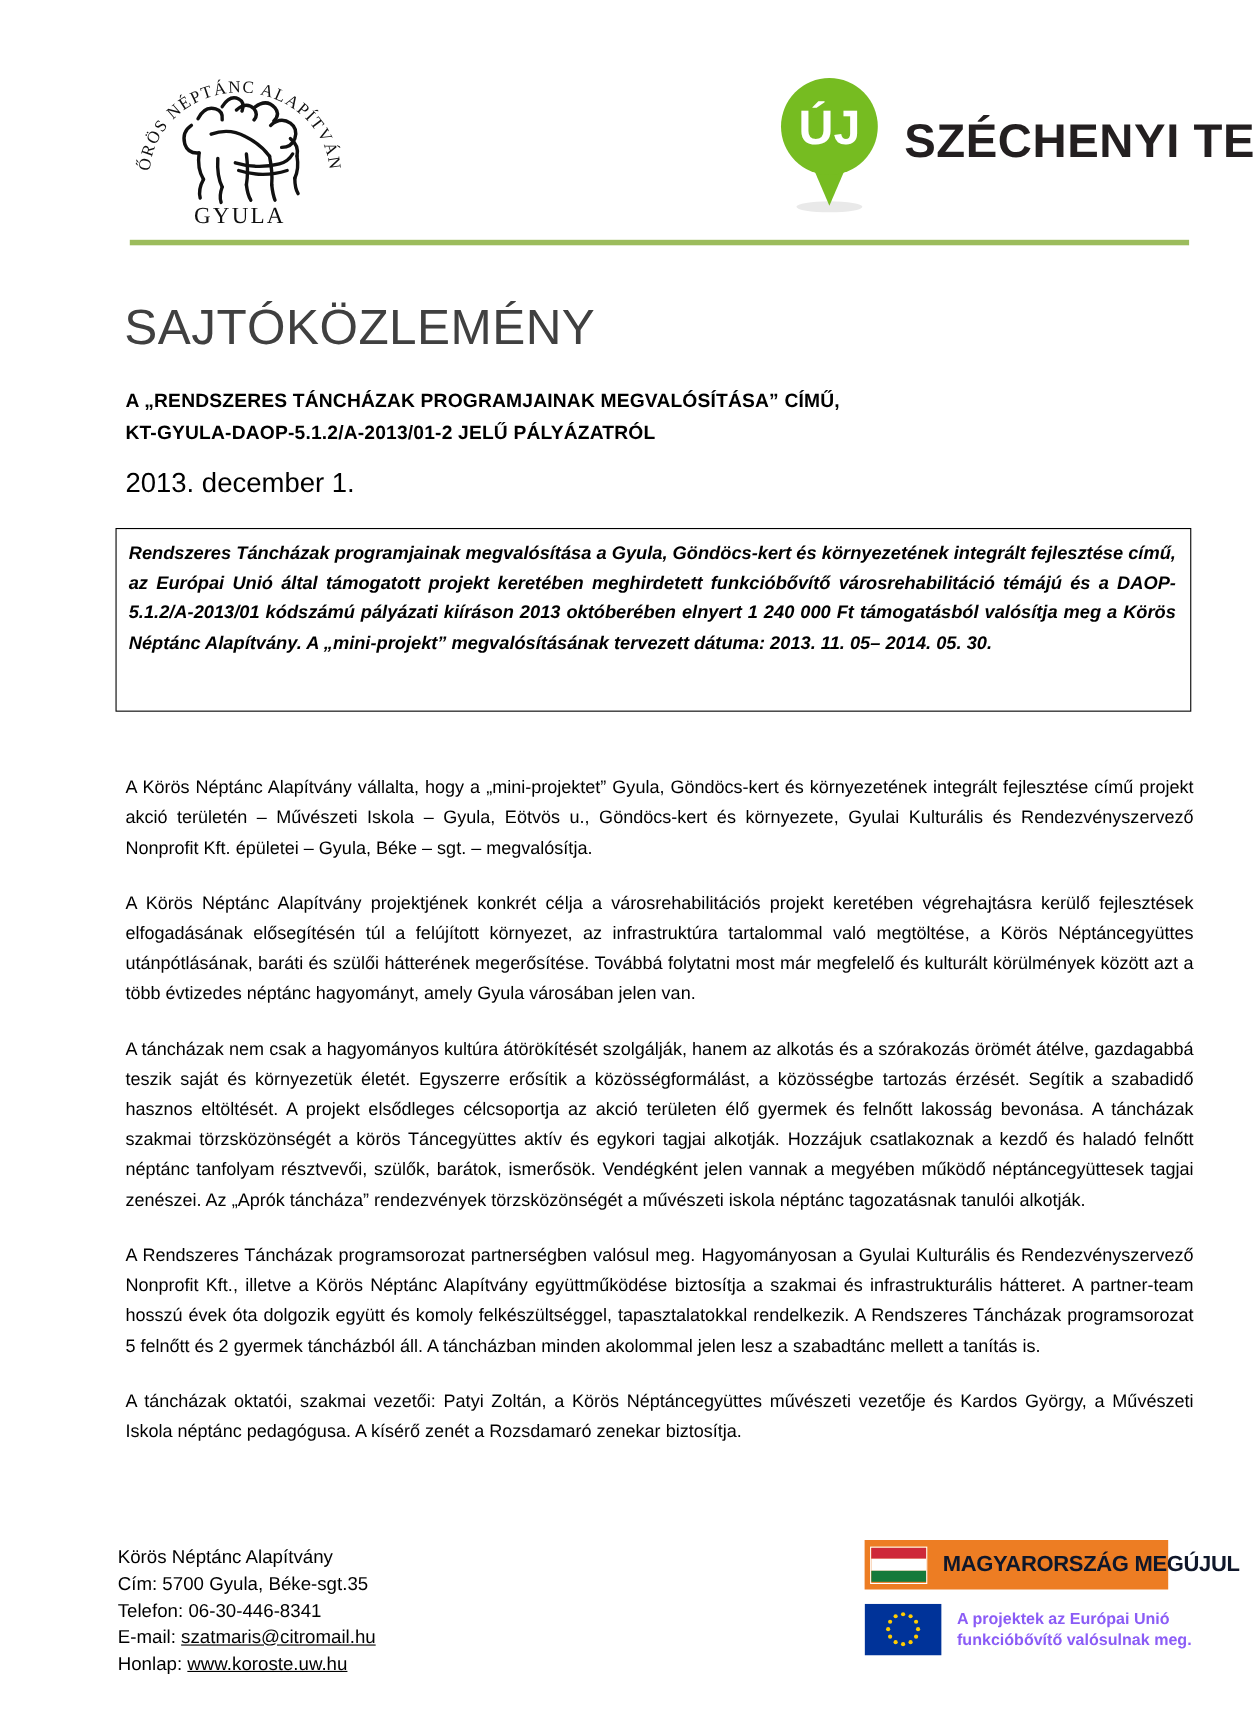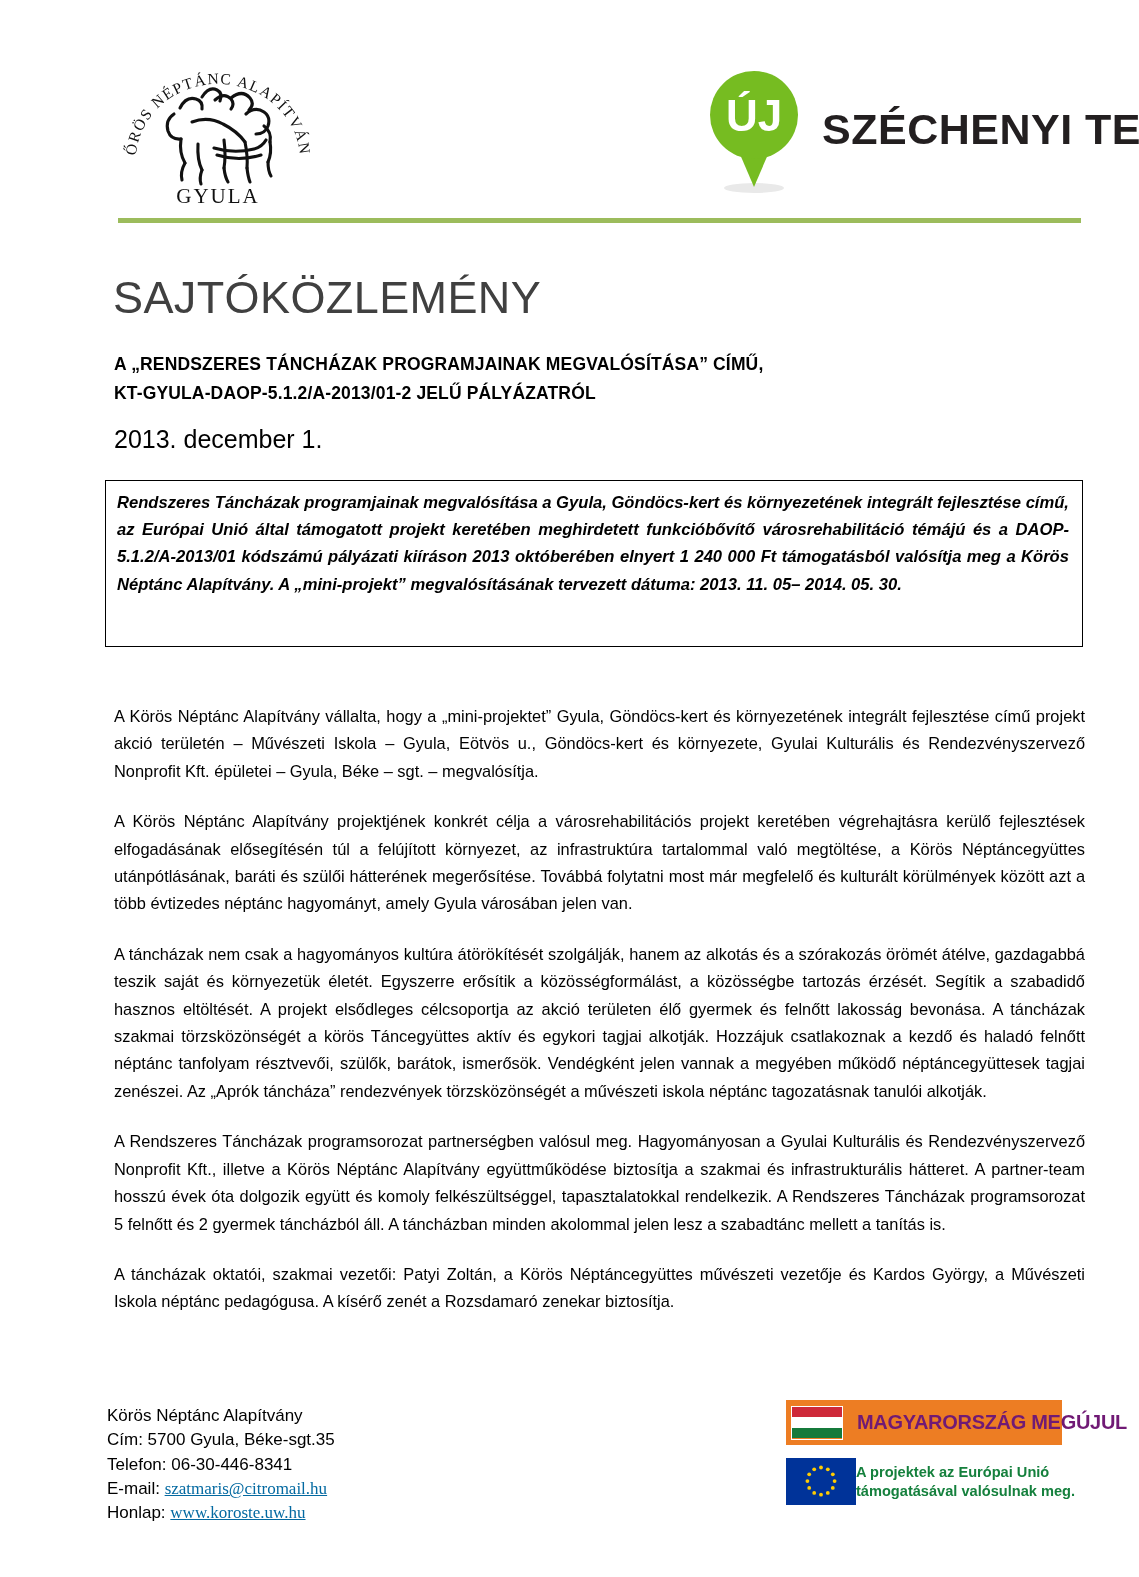--- a/index.html
+++ b/index.html
@@ -154,23 +154,22 @@
   
   .footer-contact {
     position: absolute;
     left: 107px;
     top: 1404px;
     font-size: 17px;
     line-height: 24.3px;
     color: #000;
   }
   .footer-contact .link {
-    color: #0369a1;
+    color: #000000;
     text-decoration: underline;
-    font-family: Liberation Serif, serif;
   }
 
   .footer-logos {
     position: absolute;
     left: 786px;
     top: 1400px;
     width: 290px;
   }
   .mo-bar {
     position: relative;
@@ -191,41 +190,42 @@
     overflow: hidden;
   }
   .hu-flag i { display: block; height: 33.3%; }
   .hu-red { background: #CE2939; }
   .hu-white { background: #ffffff; }
   .hu-green { background: #157A3B; }
   .mo-label {
     font-family: "Liberation Sans", sans-serif;
     font-weight: bold;
     font-size: 20px;
-    color: #701a75;
+    color: #0f172a;
     letter-spacing: -0.3px;
     margin-left: 14px;
     white-space: nowrap;
   }
 
   .eu-row {
     margin-top: 13px;
     display: flex;
     align-items: center;
   }
   .eu-flag {
     width: 70px;
     height: 47px;
     flex: none;
   }
   .eu-text {
+    margin-left: 14px;
     font-size: 14.6px;
     font-weight: bold;
     line-height: 19px;
-    color: #15803d;
+    color: #8b5cf6;
   }
   .eu-text div { white-space: nowrap; }
 </style>
 </head>
 <body>
 
 <div class="page">
 
   <div class="header">
 
@@ -336,19 +336,19 @@
             <circle cx="28.2" cy="34.9" r="1.9"></circle>
             <circle cx="23.2" cy="29.9" r="1.9"></circle>
             <circle cx="21.4" cy="23.1" r="1.9"></circle>
             <circle cx="23.2" cy="16.3" r="1.9"></circle>
             <circle cx="28.2" cy="11.3" r="1.9"></circle>
           </g>
         </svg>
       </div>
       <div class="eu-text">
         <div>A projektek az Európai Unió</div>
-        <div>támogatásával valósulnak meg.</div>
+        <div>funkcióbővítő valósulnak meg.</div>
       </div>
     </div>
 
   </div>
 
 </div>
 
 </body></html>

